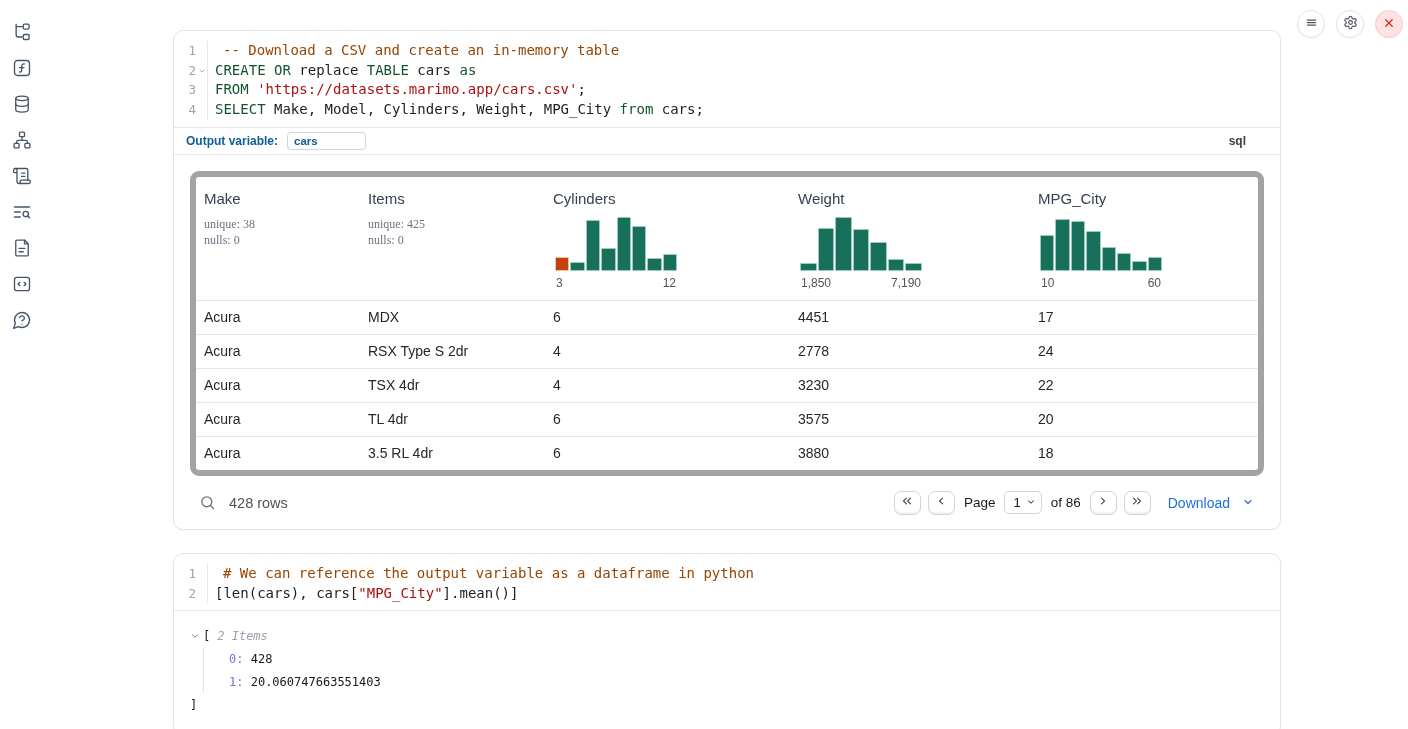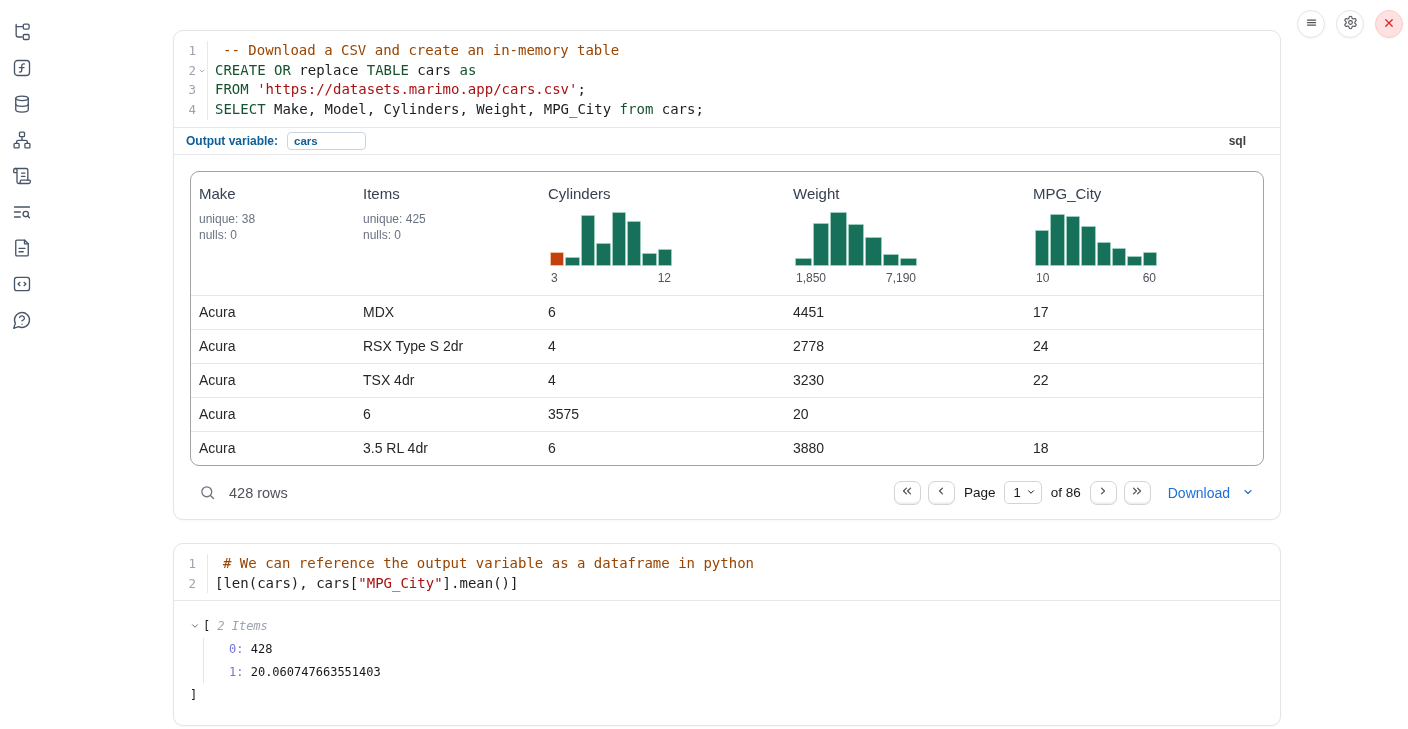--- a/index.html
+++ b/index.html
@@ -41,25 +41,25 @@
   .outvar { display: flex; align-items: center; height: 28px; border-top: 1px solid #e8e8ec;
     border-bottom: 1px solid #e8e8ec; padding: 0 34px 0 12px; gap: 9px; }
   .ov-label { font-size: 12px; font-weight: bold; color: #0c5e97; }
   .ov-input { width: 79px; height: 18px; border: 1px solid #cbd5e1; border-radius: 4px;
     font-family: "Liberation Sans", sans-serif; font-size: 11.5px; font-weight: bold;
     color: #0c5e97; padding: 0 6px; outline: none; }
   .lang { margin-left: auto; font-size: 12px; font-weight: bold; color: #404040; }
 
   
   .output { padding: 16px 16px 0; }
-  .table-wrap { border: 1px solid #a3a3a3; border-radius: 9px; overflow: hidden; }
+  .table-wrap { border: 6px solid #a3a3a3; border-radius: 9px; overflow: hidden; }
   .thead, .tr { display: grid; grid-template-columns: 164px 185px 245px 240px 1fr; }
   .th { padding: 13px 8px 10px; cursor: pointer; }
   .col-name { font-size: 15px; color: #374151; }
-  .col-stats { margin-top: 9px; font-size: 12px; color: #6b7280; line-height: 16.5px; }
+  .col-stats { margin-top: 9px; font-size: 12px; color: #6b7280; line-height: 16.5px; font-family: Liberation Serif, serif; }
   .hist { margin-top: 9px; width: 122px; margin-left: 2px; }
   .hist-bars { display: flex; align-items: flex-end; height: 55px; gap: 1px; }
   .bar { flex: 1; background: #16705a; border: 1px solid #9ccabb; border-radius: 1px; }
   .bar-orange { background: #c2410c; border-color: #efc0a4; }
   .hist-axis { display: flex; justify-content: space-between; font-size: 12px; color: #52525b;
     margin-top: 5px; padding: 0 1px; }
   .tr { border-top: 1px solid #e5e7eb; }
   .td { padding: 0 8px; height: 33px; display: flex; align-items: center; font-size: 14px; color: #27272a; }
 
   
@@ -318,20 +318,21 @@
             </div>
             <div class="tr">
               <div class="td">Acura</div>
               <div class="td">TSX 4dr</div>
               <div class="td">4</div>
               <div class="td">3230</div>
               <div class="td">22</div>
             </div>
             <div class="tr">
               <div class="td">Acura</div>
+              <div class="td">TL 4dr</div>
               <div class="td">6</div>
               <div class="td">3575</div>
               <div class="td">20</div>
             </div>
             <div class="tr">
               <div class="td">Acura</div>
               <div class="td">3.5 RL 4dr</div>
               <div class="td">6</div>
               <div class="td">3880</div>
               <div class="td">18</div>

